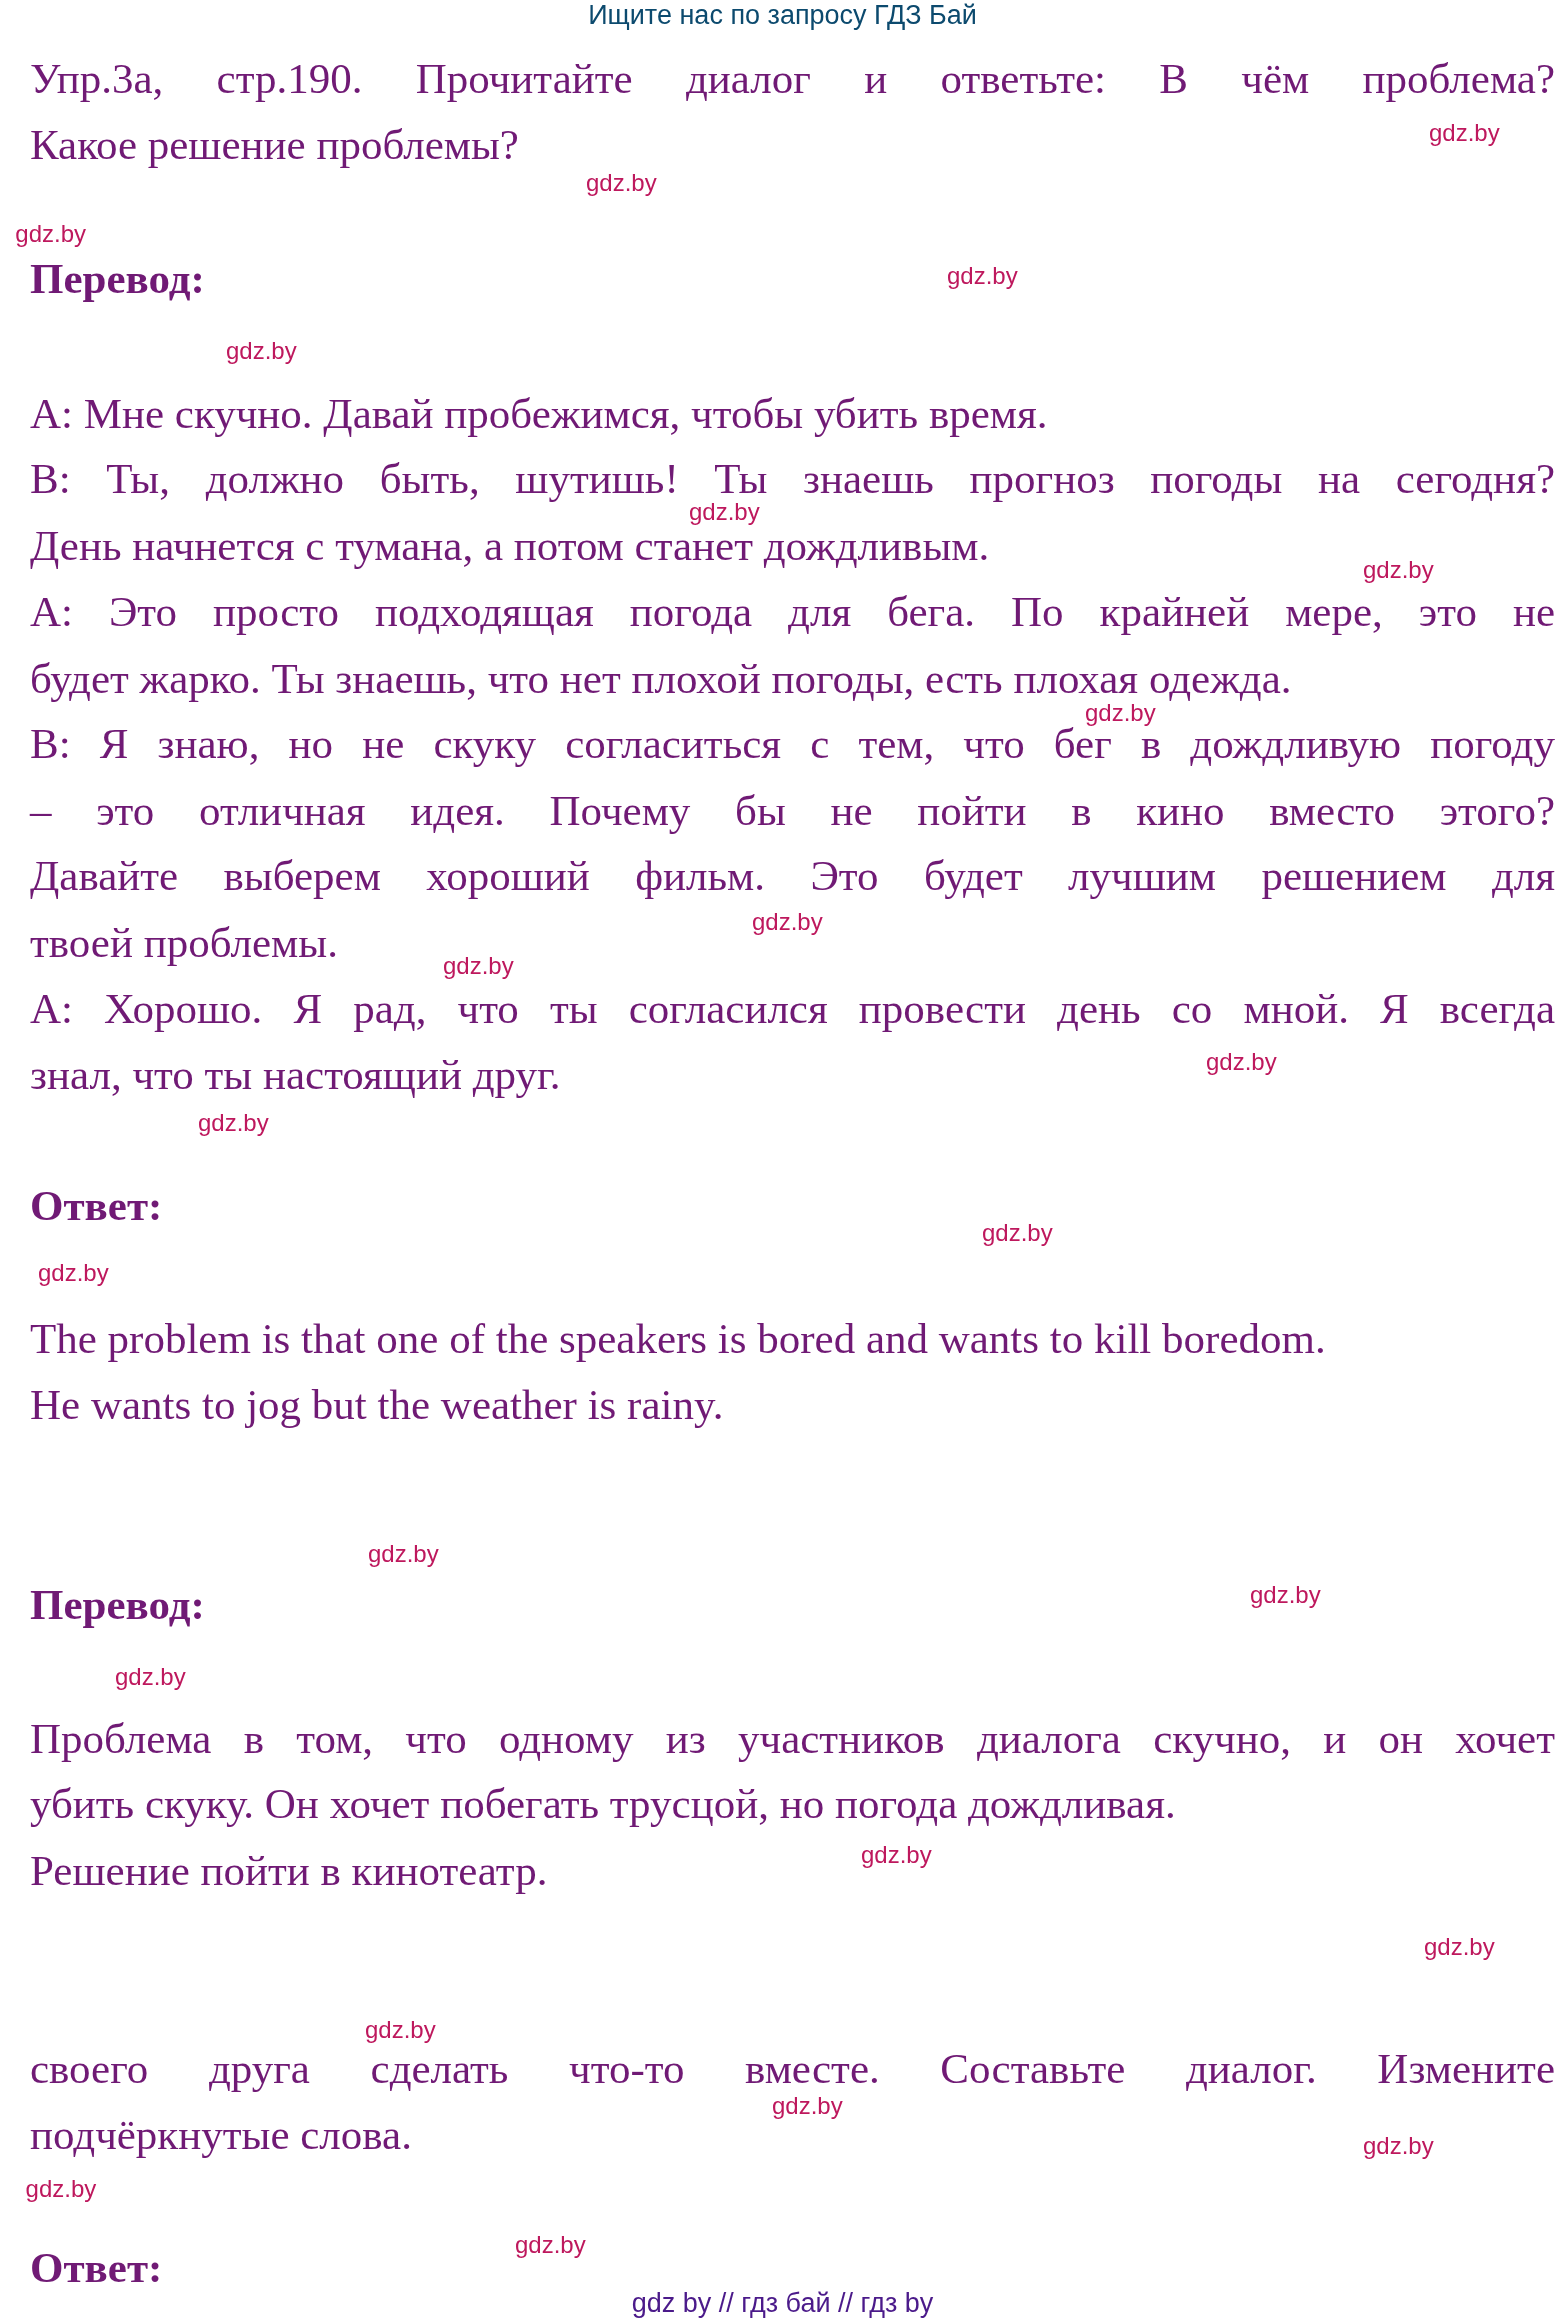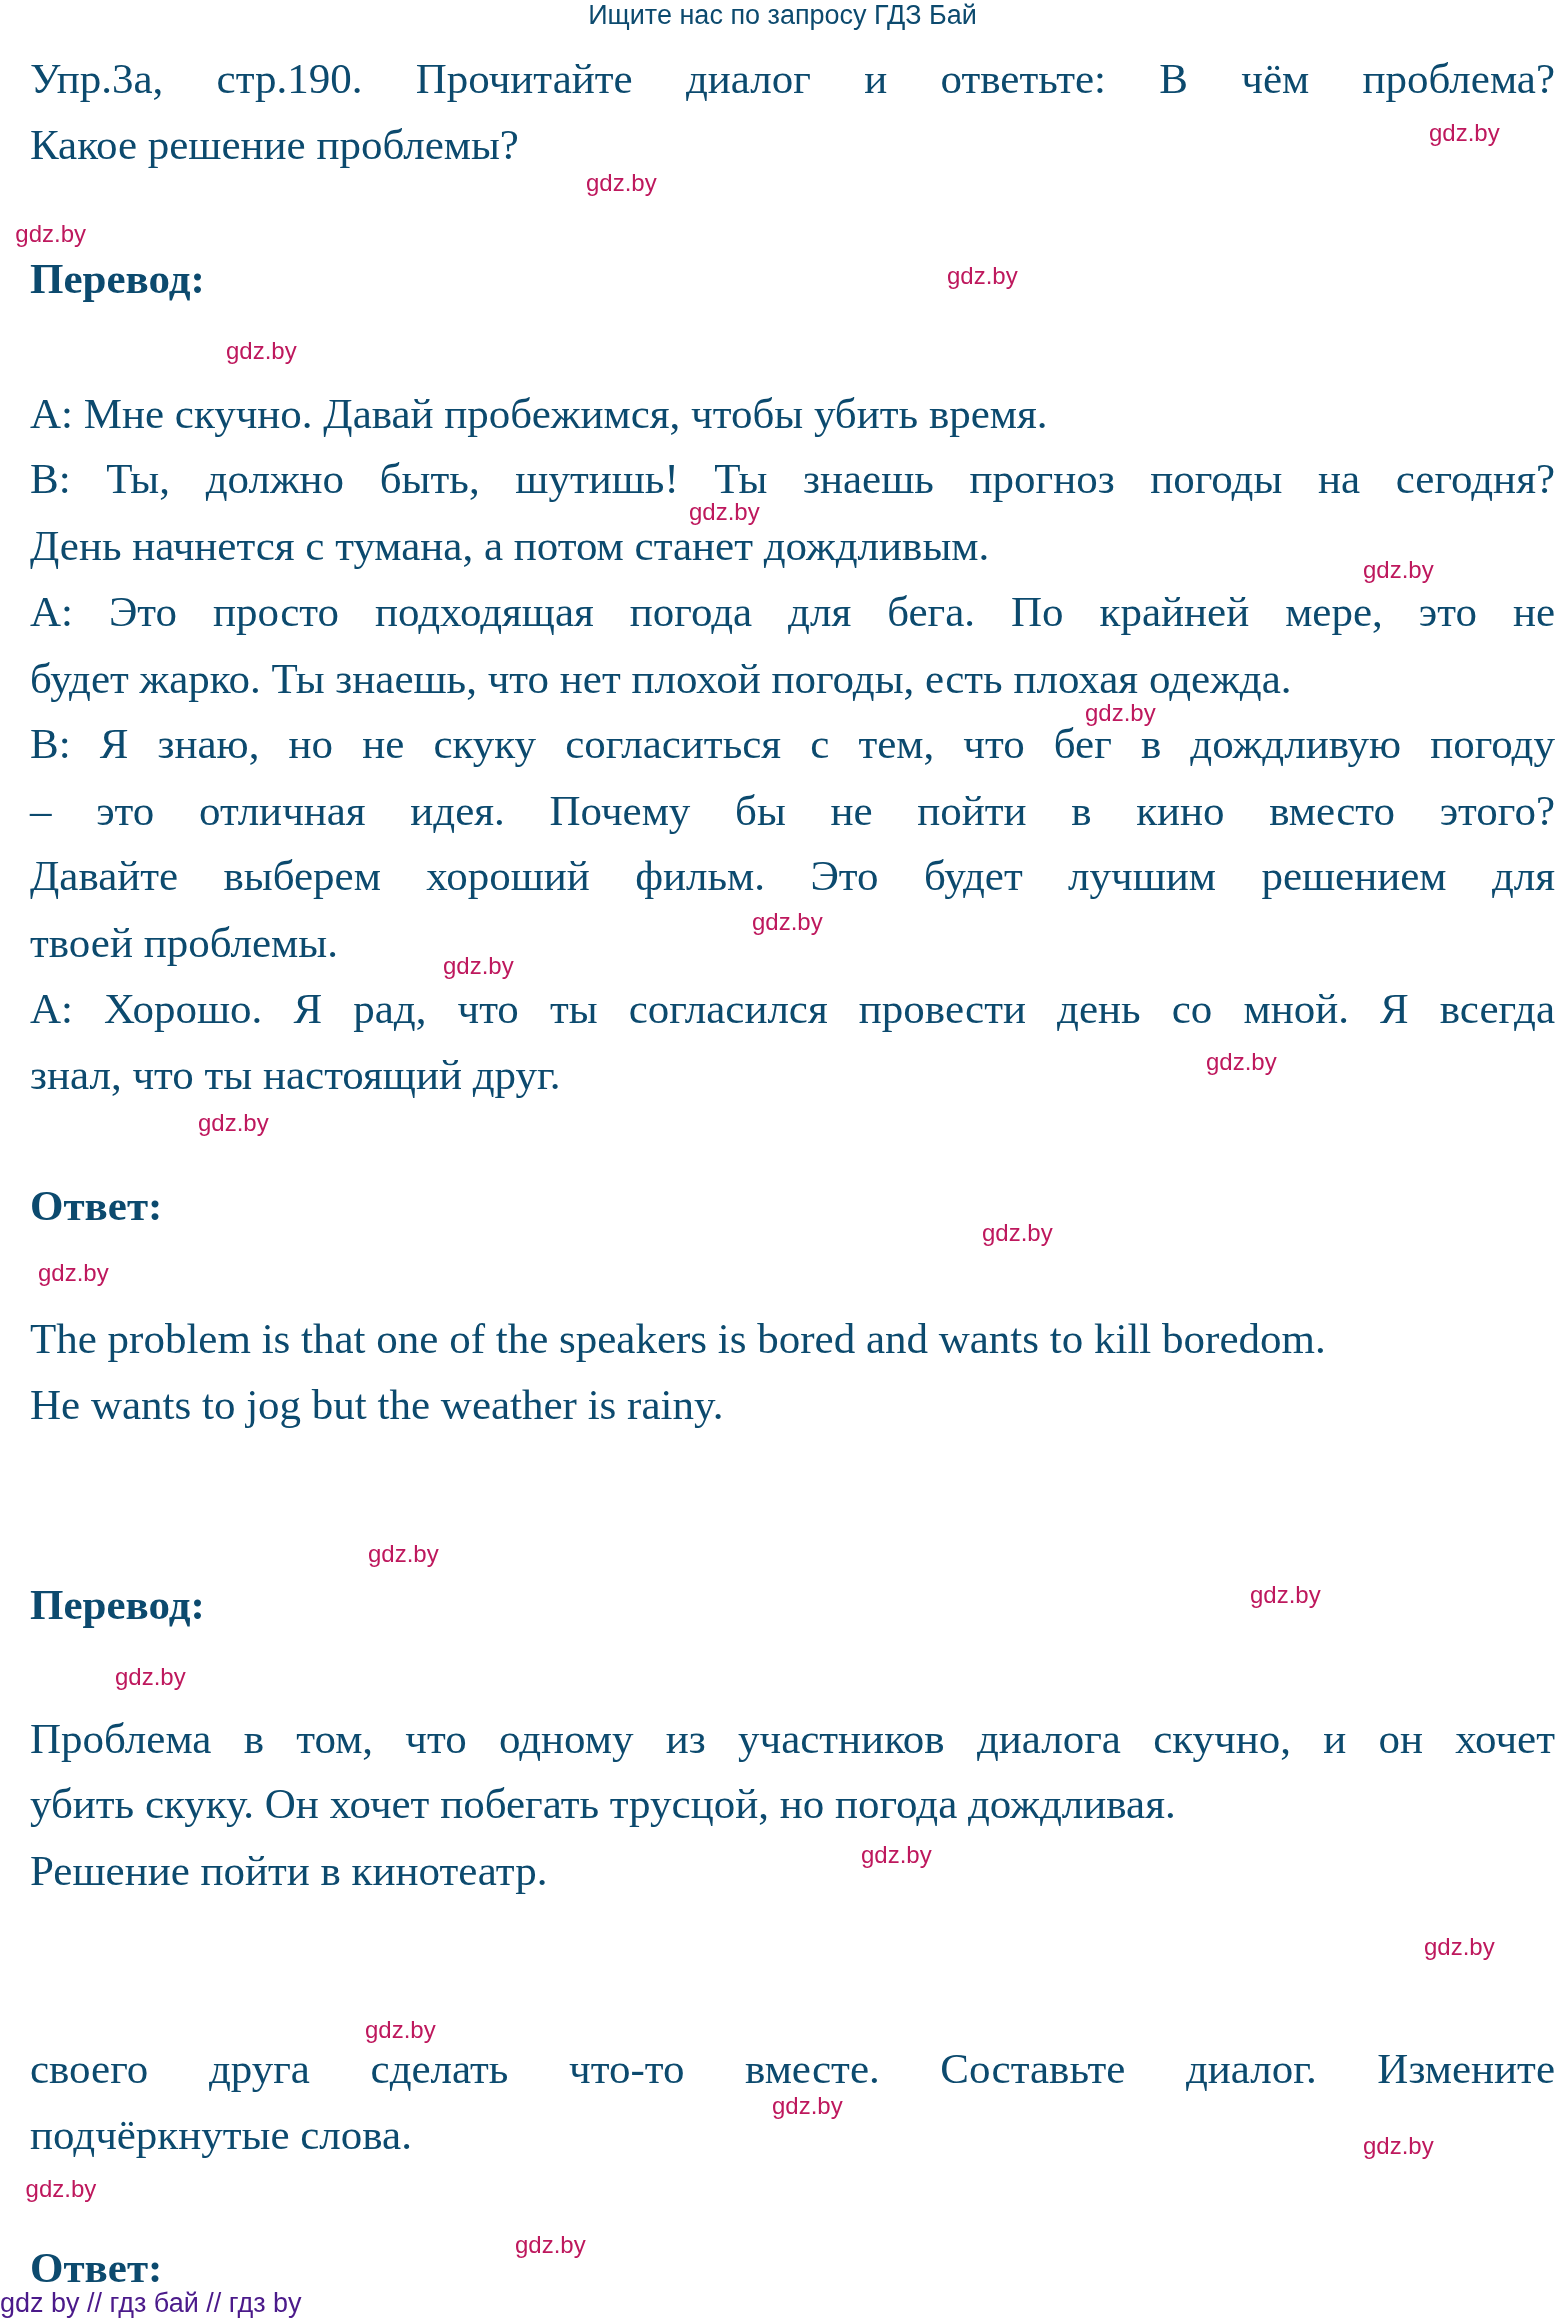--- a/index.html
+++ b/index.html
@@ -1,35 +1,35 @@
 <!DOCTYPE html>
 <html style="font-size:13.6px"><head>
   <meta charset="utf-8">
   <style>
     html, body { margin: 0; padding: 0; background: #ffffff; }
     body { width: 1565px; height: 2319px; position: relative; overflow: hidden; }
     .page { position: absolute; left: 0; top: 0; width: 1565px; height: 2319px; }
-    .serif { font-family: "Liberation Serif", "DejaVu Serif", serif; color: #0c4a6e; }
+    .serif { font-family: "Liberation Serif", "DejaVu Serif", serif; color: #701a75; }
     .line {
       position: absolute; left: 30px; width: 1525px;
       font-size: 43px; line-height: 51px; white-space: nowrap;
     }
     .justify { text-align: justify; text-align-last: justify; }
     .bold { font-weight: bold; }
     .wm {
       position: absolute; font-family: "Liberation Sans", "DejaVu Sans", sans-serif;
       font-size: 24px; color: #be185d; line-height: 27px;
     }
     .top-banner {
       position: absolute; top: 0; left: 0; width: 1565px; text-align: center;
       font-family: "Liberation Sans", "DejaVu Sans", sans-serif;
       font-size: 27px; line-height: 31px; color: #0c4a6e;
     }
     .bottom-banner {
-      position: absolute; top: 2303px; left: 0; width: 1565px; 
+      position: absolute; top: 2303px; left: 0; width: 1565px; text-align: center;
       font-family: "Liberation Sans", "DejaVu Sans", sans-serif;
       font-size: 27px; line-height: 31px; color: #4b1a8a; transform: translateY(-15.3px);
     }
   </style>
 </head>
 <body>
 
 <div class="page">
 
   <div class="top-banner">Ищите нас по запросу ГДЗ Бай</div>

